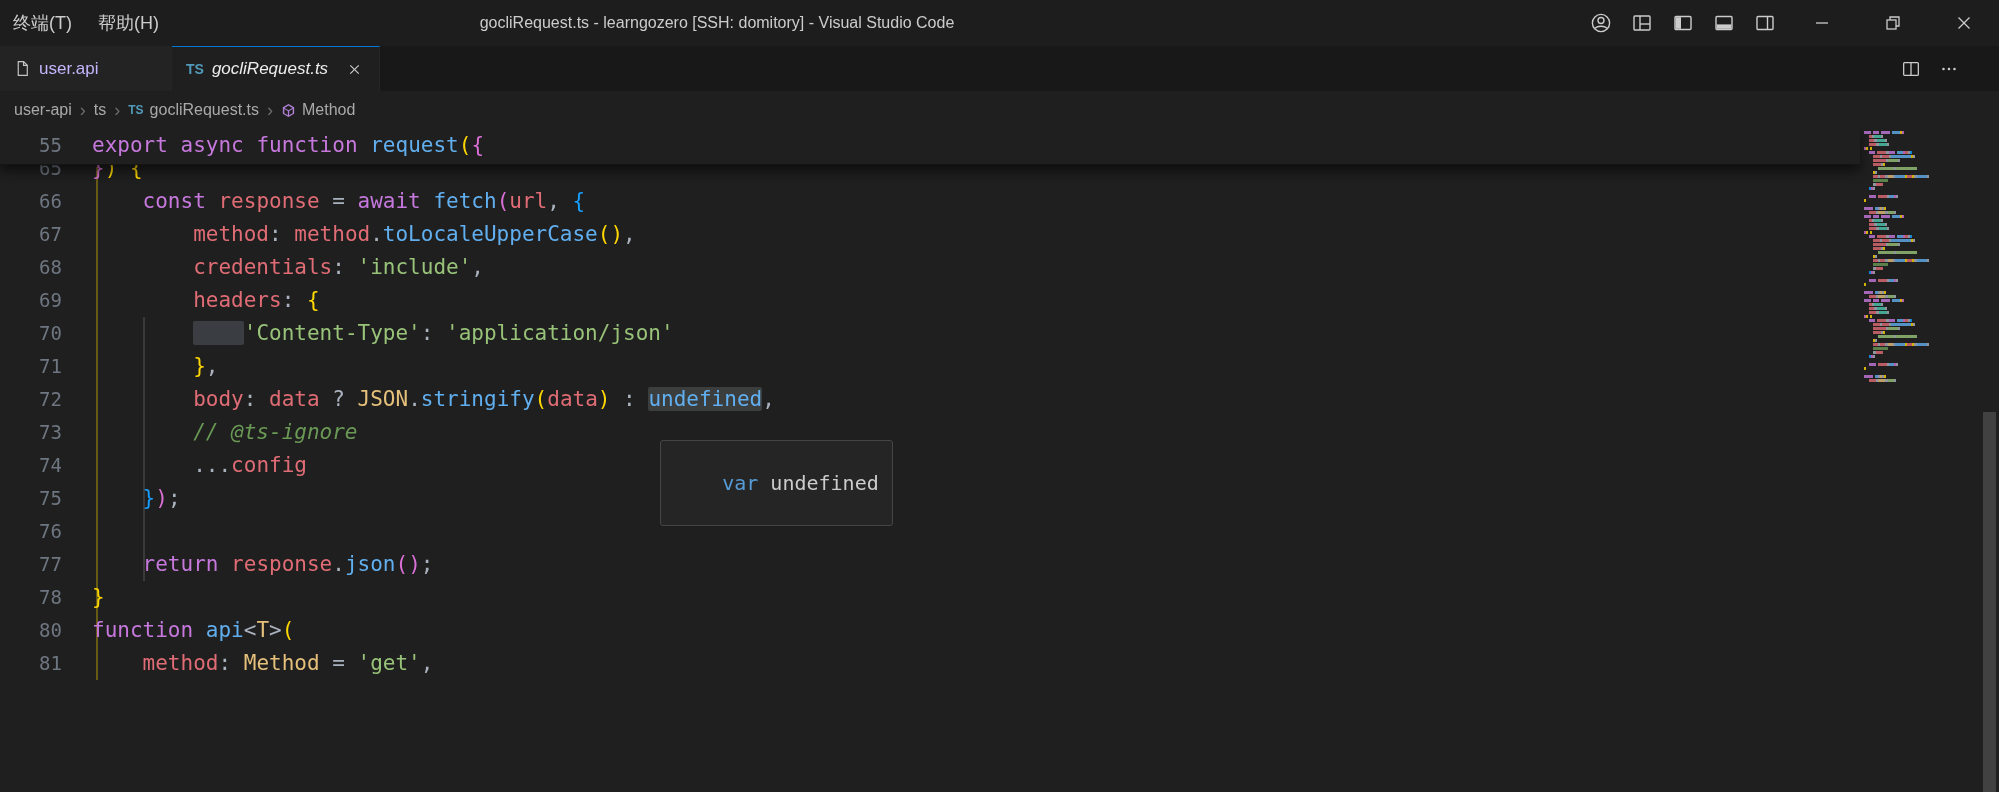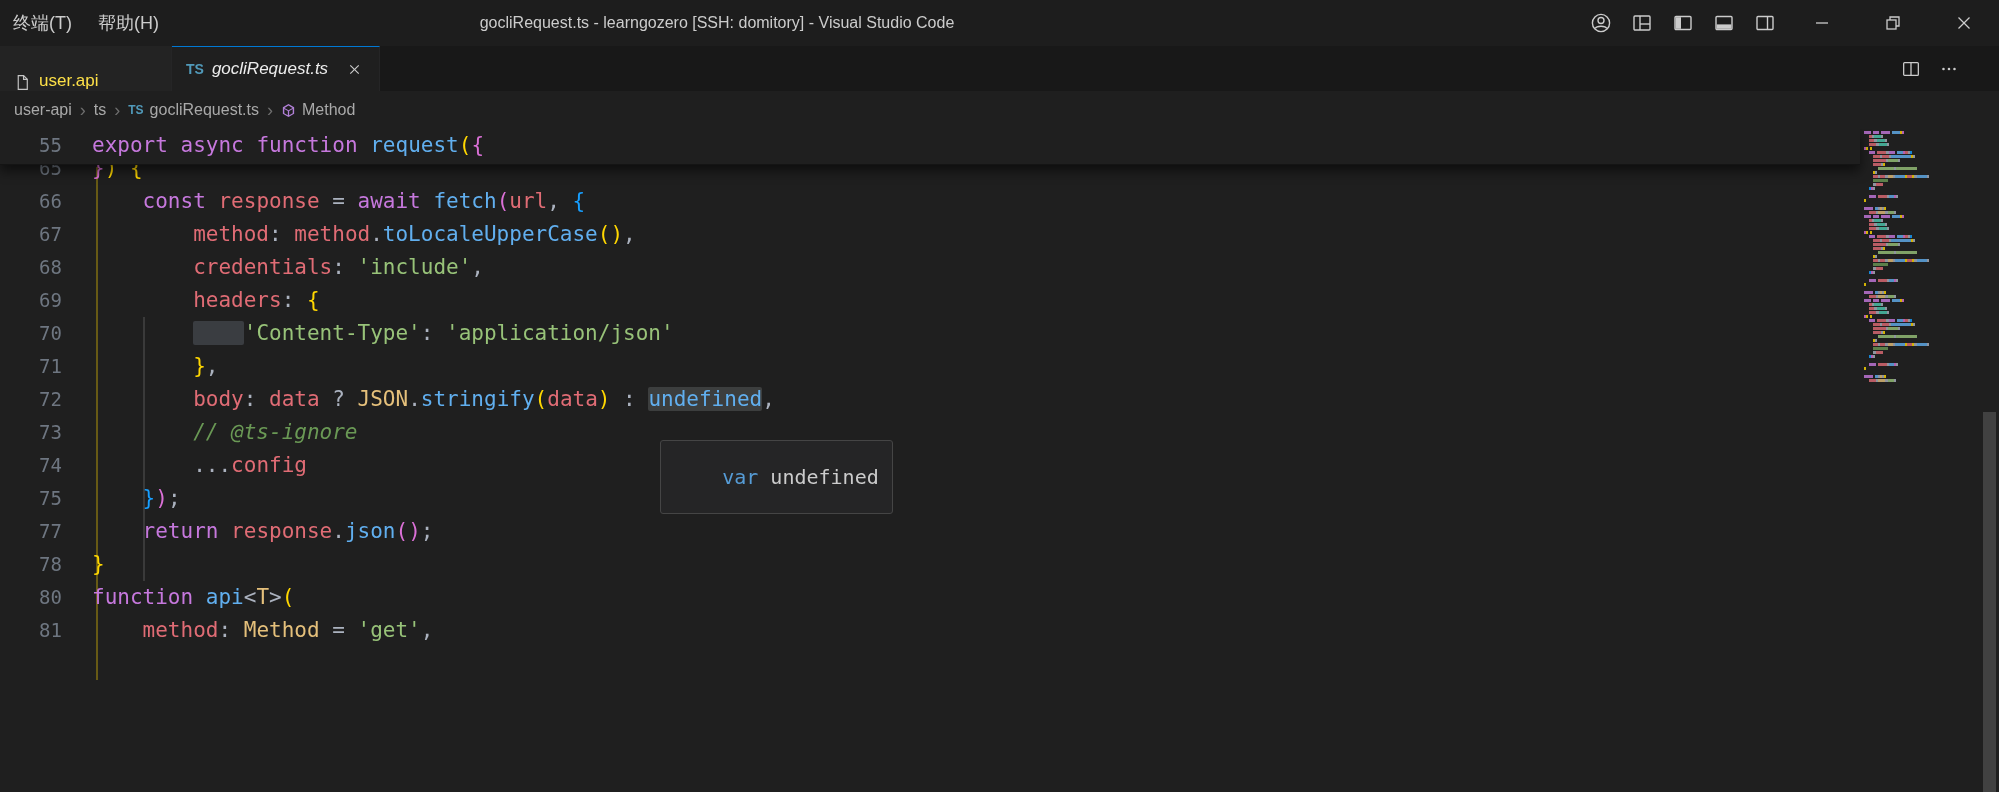--- a/index.html
+++ b/index.html
@@ -17,21 +17,21 @@
               align-items:center; gap:15px; }
   .tb-icon { width:26px; height:26px; display:flex; align-items:center; justify-content:center; }
   .win-controls { position:absolute; left:1786px; top:0; height:46px; display:flex; }
   .win-btn { width:71px; height:46px; display:flex; align-items:center; justify-content:center; }
 
   
   .tabbar { position:absolute; top:46px; left:0; width:1999px; height:45px;
             background:#181818; display:flex; z-index:25; }
   .tab { height:45px; display:flex; align-items:center; padding:0 14px;
          border-right:1px solid #252526; font-size:17px; }
-  .tab.inactive { background:#232323; color:#fde047; width:172px;align-items:flex-end; }
+  .tab.inactive { background:#232323; color:#c4b5fd; width:172px; }
   .tab.active { background:#1f1f1f; color:#ededed; width:208px; border-top:1px solid #0078d4; }
   .tab.active .tab-label { font-style:italic; }
   .tab-label { margin-left:8px; white-space:nowrap; }
   .ts-badge { color:#519aba; font-weight:bold; font-size:14px; letter-spacing:0; }
   .tab-close { margin-left:auto; width:22px; height:22px; display:flex;
                align-items:center; justify-content:center; border-radius:4px; }
   .tabbar-actions { position:absolute; left:1900px; top:46px; height:45px; display:flex;
                     align-items:center; gap:16px; z-index:26; }
 
   
@@ -54,21 +54,21 @@
   .sticky { position:absolute; top:0; left:0; width:1860px; height:36px;
             background:#1f1f1f; z-index:6; box-shadow:0 6px 12px rgba(0,0,0,0.55);
             border-bottom:1px solid rgba(0,0,0,0.35); }
   .guide { position:absolute; width:2px; z-index:1; }
   #guide-active { left:96px; top:38px; height:513px; background:rgba(255,215,0,0.32); }
   #guide-l1 { left:143px; top:188px; height:264px; background:#3a3a3a; }
 
   
   .hover-tip { position:absolute; left:660px; top:311px; z-index:10;
                background:#252526; border:1px solid #454545; border-radius:3px;
-               padding:0 13px; font-family:"DejaVu Sans Mono", monospace;
+               padding:6px 13px; font-family:"DejaVu Sans Mono", monospace;
                font-size:20px; white-space:pre; }
 
   
   .minimap { position:absolute; left:1864px; top:2px; width:112px; height:640px; z-index:3; }
   .mm-row { height:3px; margin-bottom:1px; white-space:nowrap; overflow:hidden; }
   .mm-tok { display:inline-block; height:3px; opacity:0.8; vertical-align:top; }
   .scrollbar { position:absolute; left:1983px; top:283px; width:13px; height:380px;
                background:rgba(121,121,121,0.38); z-index:4; }
 
   svg { display:block; }
@@ -203,20 +203,21 @@
       <div class="row"><span class="ln">66</span><span class="code"><span style="color: rgb(171, 178, 191);">    </span><span style="color: rgb(198, 120, 221);">const</span><span style="color: rgb(171, 178, 191);"> </span><span style="color: rgb(224, 108, 117);">response</span><span style="color: rgb(171, 178, 191);"> = </span><span style="color: rgb(198, 120, 221);">await</span><span style="color: rgb(171, 178, 191);"> </span><span style="color: rgb(97, 175, 239);">fetch</span><span style="color: rgb(218, 112, 214);">(</span><span style="color: rgb(224, 108, 117);">url</span><span style="color: rgb(171, 178, 191);">, </span><span style="color: rgb(23, 159, 255);">{</span></span></div>
       <div class="row"><span class="ln">67</span><span class="code"><span style="color: rgb(171, 178, 191);">        </span><span style="color: rgb(224, 108, 117);">method</span><span style="color: rgb(171, 178, 191);">: </span><span style="color: rgb(224, 108, 117);">method</span><span style="color: rgb(171, 178, 191);">.</span><span style="color: rgb(97, 175, 239);">toLocaleUpperCase</span><span style="color: rgb(255, 215, 0);">()</span><span style="color: rgb(171, 178, 191);">,</span></span></div>
       <div class="row"><span class="ln">68</span><span class="code"><span style="color: rgb(171, 178, 191);">        </span><span style="color: rgb(224, 108, 117); margin-top: 24px;">credentials</span><span style="color: rgb(171, 178, 191);">: </span><span style="color: rgb(152, 195, 121);">'include'</span><span style="color: rgb(171, 178, 191);">,</span></span></div>
       <div class="row"><span class="ln">69</span><span class="code"><span style="color: rgb(171, 178, 191);">        </span><span style="color: rgb(224, 108, 117);">headers</span><span style="color: rgb(171, 178, 191);">: </span><span style="color: rgb(255, 215, 0);">{</span></span></div>
       <div class="row"><span class="ln">70</span><span class="code"><span style="color: rgb(171, 178, 191);">        </span><span style="color: rgb(171, 178, 191); background: rgb(58, 61, 65); border-radius: 2px;">    </span><span style="color: rgb(152, 195, 121);">'Content-Type'</span><span style="color: rgb(171, 178, 191);">: </span><span style="color: rgb(152, 195, 121);">'application/json'</span></span></div>
       <div class="row"><span class="ln">71</span><span class="code"><span style="color: rgb(171, 178, 191);">        </span><span style="color: rgb(255, 215, 0);">}</span><span style="color: rgb(171, 178, 191);">,</span></span></div>
       <div class="row"><span class="ln">72</span><span class="code"><span style="color: rgb(171, 178, 191);">        </span><span style="color: rgb(224, 108, 117);">body</span><span style="color: rgb(171, 178, 191);">: </span><span style="color: rgb(224, 108, 117);">data</span><span style="color: rgb(171, 178, 191);"> ? </span><span style="color: rgb(229, 192, 123);">JSON</span><span style="color: rgb(171, 178, 191);">.</span><span style="color: rgb(97, 175, 239);">stringify</span><span style="color: rgb(255, 215, 0);">(</span><span style="color: rgb(224, 108, 117);">data</span><span style="color: rgb(255, 215, 0);">)</span><span style="color: rgb(171, 178, 191);"> : </span><span style="color: rgb(97, 175, 239); background: rgba(90, 93, 94, 0.5); border-radius: 2px;">undefined</span><span style="color: rgb(171, 178, 191);">,</span></span></div>
       <div class="row"><span class="ln">73</span><span class="code"><span style="color: rgb(171, 178, 191);">        </span><span style="color: rgb(106, 153, 85); font-style: italic;">// @ts-ignore</span></span></div>
       <div class="row"><span class="ln">74</span><span class="code"><span style="color: rgb(171, 178, 191);">        </span><span style="color: rgb(171, 178, 191);">...</span><span style="color: rgb(224, 108, 117);">config</span></span></div>
       <div class="row"><span class="ln">75</span><span class="code"><span style="color: rgb(171, 178, 191);">    </span><span style="color: rgb(23, 159, 255);">}</span><span style="color: rgb(218, 112, 214);">)</span><span style="color: rgb(171, 178, 191);">;</span></span></div>
+      <div class="row"><span class="ln">76</span><span class="code"></span></div>
       <div class="row"><span class="ln">77</span><span class="code"><span style="color: rgb(171, 178, 191);">    </span><span style="color: rgb(198, 120, 221);">return</span><span style="color: rgb(171, 178, 191);"> </span><span style="color: rgb(224, 108, 117);">response</span><span style="color: rgb(171, 178, 191);">.</span><span style="color: rgb(97, 175, 239);">json</span><span style="color: rgb(218, 112, 214);">()</span><span style="color: rgb(171, 178, 191);">;</span></span></div>
       <div class="row"><span class="ln">78</span><span class="code"><span style="color: rgb(255, 215, 0);">}</span></span></div>
       <div class="row"><span class="ln">80</span><span class="code"><span style="color: rgb(198, 120, 221);">function</span><span style="color: rgb(171, 178, 191);"> </span><span style="color: rgb(97, 175, 239);">api</span><span style="color: rgb(171, 178, 191);">&lt;</span><span style="color: rgb(229, 192, 123);">T</span><span style="color: rgb(171, 178, 191);">&gt;</span><span style="color: rgb(255, 215, 0);">(</span></span></div>
       <div class="row"><span class="ln">81</span><span class="code"><span style="color: rgb(171, 178, 191);">    </span><span style="color: rgb(224, 108, 117);">method</span><span style="color: rgb(171, 178, 191);">: </span><span style="color: rgb(229, 192, 123);">Method</span><span style="color: rgb(171, 178, 191);"> = </span><span style="color: rgb(152, 195, 121);">'get'</span><span style="color: rgb(171, 178, 191);">,</span></span></div>
     </div>
 
   <div class="sticky" id="sticky-row">
       <div class="row"><span class="ln">55</span><span class="code"><span style="color: rgb(198, 120, 221);">export</span><span style="color: rgb(171, 178, 191);"> </span><span style="color: rgb(198, 120, 221);">async</span><span style="color: rgb(171, 178, 191);"> </span><span style="color: rgb(198, 120, 221);">function</span><span style="color: rgb(171, 178, 191);"> </span><span style="color: rgb(97, 175, 239);">request</span><span style="color: rgb(255, 215, 0);">(</span><span style="color: rgb(218, 112, 214);">{</span></span></div>
     </div>
 

